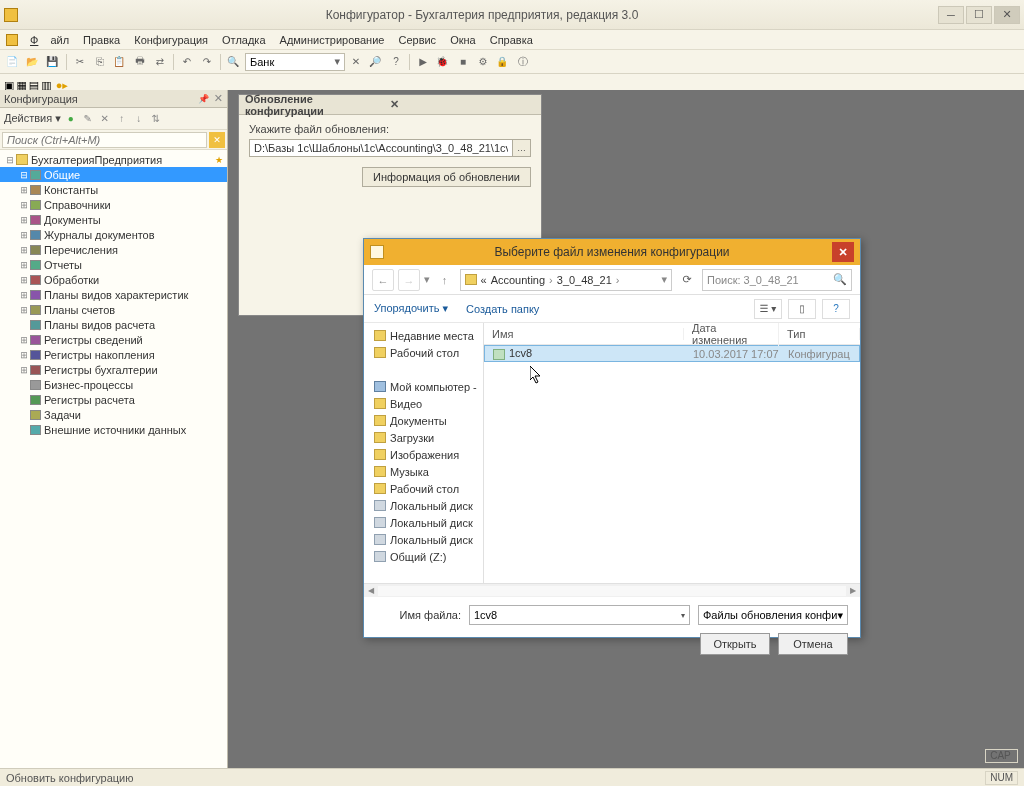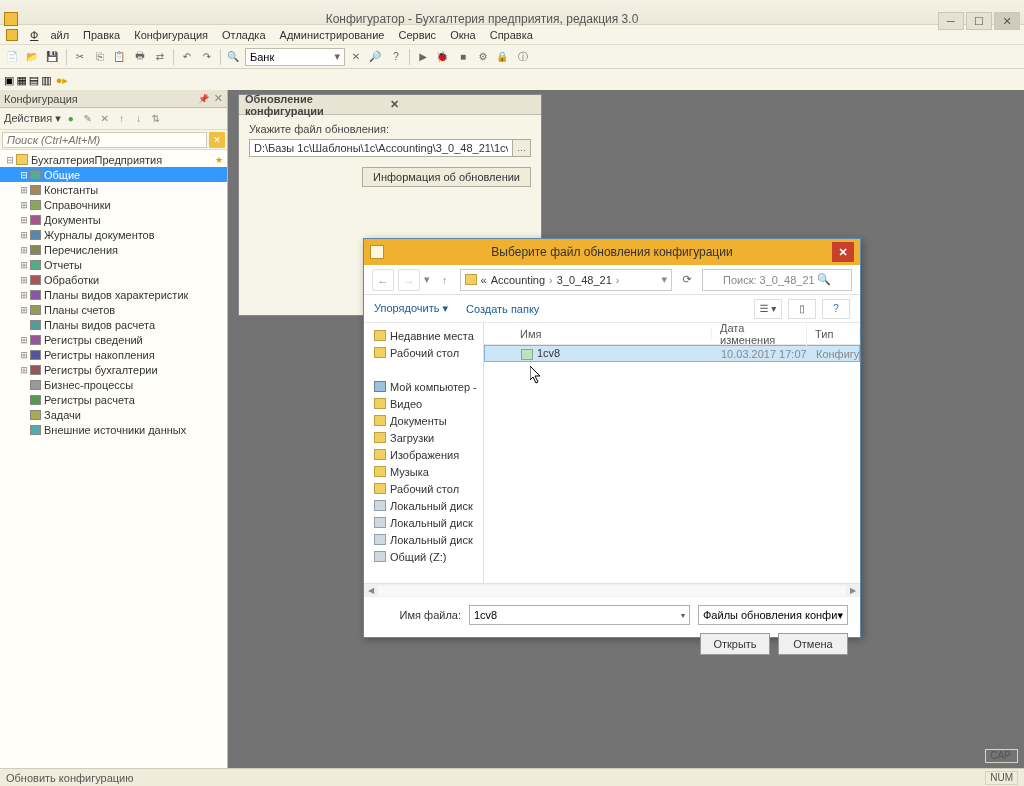--- a/index.html
+++ b/index.html
@@ -1,18 +1,18 @@
 <!DOCTYPE html>
 <html><head>
 <meta charset="utf-8">
 <style>
 * { box-sizing: border-box; margin: 0; padding: 0; font-family: "Segoe UI", Tahoma, sans-serif; font-size: 11px; }
 body { background: #f7f4e8; width: 1024px; height: 786px; overflow: hidden; position: relative; }
 
-.titlebar { height: 22px; background: linear-gradient(#f5f2e6, #ece8d8); display: flex; padding: 12px 4px; border-bottom: 1px solid #d8d4c4; }
+.titlebar { height: 30px; background: linear-gradient(#f5f2e6, #ece8d8); display: flex; align-items: center; padding: 4px 4px; border-bottom: 1px solid #d8d4c4; }
 .titlebar .app-icon { width: 14px; height: 14px; background: #f0c040; border: 1px solid #b08010; margin-right: 8px; }
 .titlebar .title { flex: 1; text-align: center; color: #555; font-size: 12px; }
 .titlebar .win-btns { display: flex; gap: 2px; }
 .titlebar .win-btn { width: 26px; height: 18px; background: #e6e2d2; border: 1px solid #ccc8b8; display: flex; align-items: center; justify-content: center; cursor: pointer; color: #555; }
 .titlebar .win-btn.close { background: #d0ccbc; }
 
 .menubar { height: 20px; background: #f7f4e8; display: flex; align-items: center; padding: 0 6px; gap: 2px; border-bottom: 1px solid #e0dccc; }
 .menubar span { padding: 2px 6px; cursor: pointer; color: #333; }
 .menubar span u { text-decoration: underline; }
 
@@ -65,38 +65,38 @@
 .file-dialog { position: absolute; top: 148px; left: 135px; width: 498px; height: 400px; background: #fff; border: 1px solid #5a8ab0; box-shadow: 2px 2px 8px rgba(0,0,0,0.3); }
 .file-dialog .fd-title { height: 26px; background: #f0b030; display: flex; align-items: center; padding: 0 6px; }
 .file-dialog .fd-title .fd-icon { width: 14px; height: 14px; background: #fff8e0; border: 1px solid #c09020; margin-right: 8px; }
 .file-dialog .fd-title .fd-text { flex: 1; text-align: center; color: #333; font-size: 12px; }
 .file-dialog .fd-title .fd-close { width: 22px; height: 20px; background: #c8412b; color: #fff; display: flex; align-items: center; justify-content: center; cursor: pointer; font-weight: bold; }
 .file-dialog .fd-nav { height: 30px; display: flex; align-items: center; padding: 0 8px; gap: 4px; border-bottom: 1px solid #e0e0e0; }
 .file-dialog .fd-nav .nav-btn { width: 22px; height: 22px; border: 1px solid #ddd; border-radius: 2px; display: flex; align-items: center; justify-content: center; cursor: pointer; color: #888; }
 .file-dialog .fd-nav .crumb { flex: 1; height: 22px; border: 1px solid #ccc; display: flex; align-items: center; padding: 0 4px; gap: 4px; color: #333; }
 .file-dialog .fd-nav .crumb .sep-c { color: #888; }
 .file-dialog .fd-nav .refresh { width: 22px; height: 22px; display: flex; align-items: center; justify-content: center; cursor: pointer; color: #555; }
-.file-dialog .fd-nav .search { width: 150px; height: 22px; border: 1px solid #ccc; padding: 0 20px; color: #888; display: flex; align-items: center; }
+.file-dialog .fd-nav .search { width: 150px; height: 22px; border: 1px solid #ccc; padding: 0 4px; color: #888; display: flex; align-items: center; }
 .file-dialog .fd-nav .search .mag { margin-left: auto; color: #555; }
 .file-dialog .fd-tools { height: 28px; display: flex; align-items: center; padding: 0 10px; gap: 18px; border-bottom: 1px solid #e8e8e8; }
 .file-dialog .fd-tools .tool-link { color: #1a5a9a; cursor: pointer; }
 .file-dialog .fd-tools .right { margin-left: auto; display: flex; gap: 6px; }
 .file-dialog .fd-tools .view-btn { width: 28px; height: 20px; border: 1px solid #ddd; display: flex; align-items: center; justify-content: center; cursor: pointer; color: #555; font-size: 10px; }
 .file-dialog .fd-body { display: flex; height: 260px; }
 .file-dialog .fd-tree { width: 120px; border-right: 1px solid #e0e0e0; overflow: auto; padding: 4px 0; }
 .file-dialog .fd-tree .ft-row { height: 17px; display: flex; align-items: center; padding-left: 10px; cursor: pointer; color: #333; gap: 4px; }
 .file-dialog .fd-tree .ft-row.bold { font-weight: normal; }
 .file-dialog .fd-tree .ft-row .ft-ico { width: 12px; height: 11px; display: inline-block; }
 .file-dialog .ft-ico.folder { background: #f0d060; border: 1px solid #c0a040; }
 .file-dialog .ft-ico.drive { background: #d0d8e0; border: 1px solid #90a0b0; }
 .file-dialog .ft-ico.comp { background: #a0c0e0; border: 1px solid #6080a0; }
 .file-dialog .fd-list { flex: 1; overflow: auto; }
 .file-dialog .fd-list .hdr { height: 22px; display: flex; align-items: center; border-bottom: 1px solid #e8e8e8; color: #555; }
 .file-dialog .fd-list .hdr .col { padding: 0 8px; border-right: 1px solid #f0f0f0; }
-.file-dialog .fd-list .c1 { width: 200px; margin-left: 28px; }
+.file-dialog .fd-list .c1 { width: 200px; }
 .file-dialog .fd-list .c2 { width: 95px; }
 .file-dialog .fd-list .c3 { flex: 1; }
 .file-dialog .fd-list .row { height: 17px; display: flex; align-items: center; cursor: pointer; color: #333; }
 .file-dialog .fd-list .row .cell { padding: 0 8px; overflow: hidden; white-space: nowrap; }
 .file-dialog .fd-list .row.sel { background: #cde6f7; border: 1px solid #7ab5e0; }
 .file-dialog .fd-list .row .fico { width: 12px; height: 11px; display: inline-block; margin-right: 4px; vertical-align: middle; }
 .file-dialog .fd-list .fico.folder { background: #f0d060; border: 1px solid #c0a040; }
 .file-dialog .fd-list .fico.cfu { background: #c0e0c0; border: 1px solid #80b080; }
 .file-dialog .fd-scroll { height: 14px; border-top: 1px solid #e0e0e0; display: flex; align-items: center; background: #f0f0f0; }
 .file-dialog .fd-scroll .sb-left { width: 14px; text-align: center; color: #888; font-size: 8px; }
@@ -322,21 +322,21 @@
       </div>
       <div class="dlg-footer">
         <div class="spacer"></div>
         <button style="margin-right:auto;margin-left:60px;">&lt; Назад</button>
       </div>
     </div>
 
     <div class="file-dialog">
       <div class="fd-title">
         <div class="fd-icon"></div>
-        <div class="fd-text">Выберите файл обновления конфигурации</div>
+        <div class="fd-text">Выберите файл изменения конфигурации</div>
         <div class="fd-close">✕</div>
       </div>
       <div class="fd-nav">
         <div class="nav-btn">←</div>
         <div class="nav-btn" style="color:#ccc">→</div>
         <div style="color:#888;cursor:pointer">▾</div>
         <div class="nav-btn" style="border:none">↑</div>
         <div class="crumb">
           <span style="width:12px;height:11px;background:#f0d060;border:1px solid #c0a040;display:inline-block"></span>
           <span>«</span>

